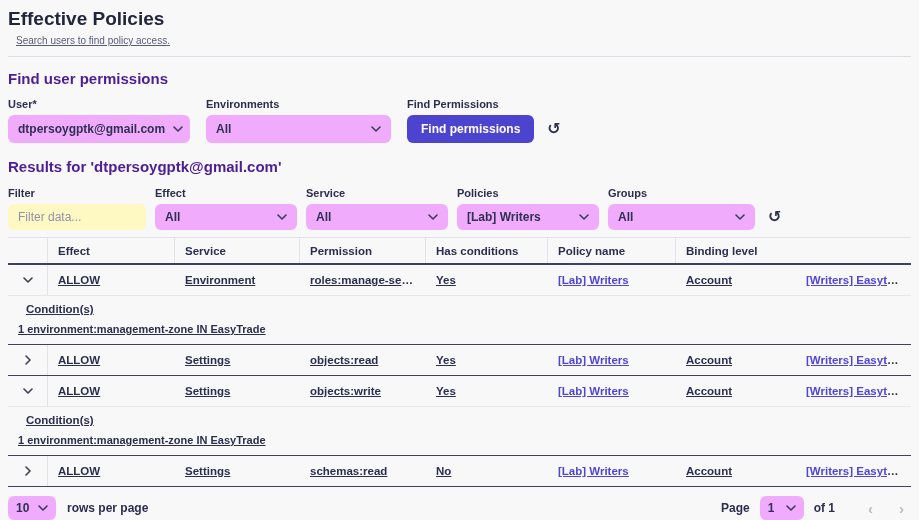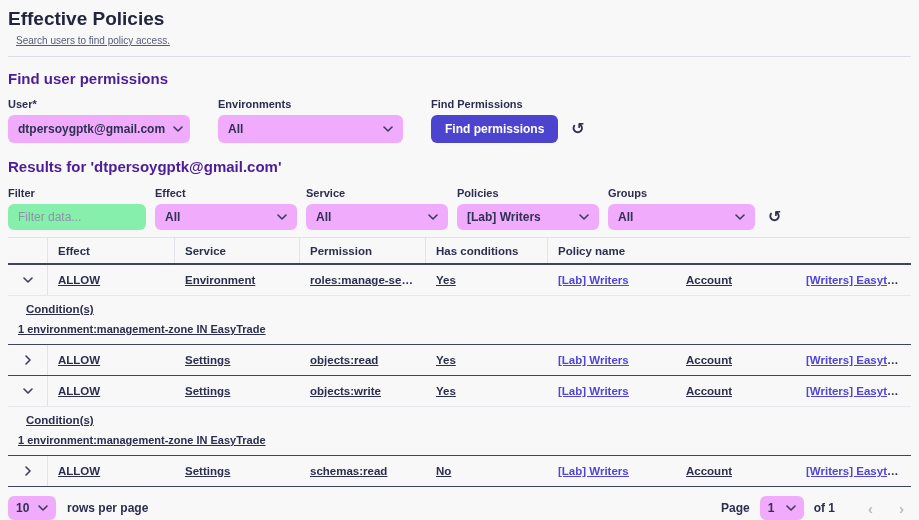--- a/index.html
+++ b/index.html
@@ -10,21 +10,21 @@
     font-family: "Liberation Sans", "DejaVu Sans", sans-serif;
     color: #2b2e4f;
   }
   .page { padding: 6px 8px 0; }
 
   .h1 { font-size: 19px; font-weight: 700; color: #22253e; margin: 2px 0 5px; }
   .subtitle { font-size: 10px; color: #585b7a; margin: 0 8px 10px; text-decoration: underline; }
   .divider { height: 1px; background: #dcdce6; border: 0; margin: 0 0 13px; }
   .h2 { font-size: 15px; font-weight: 700; color: #4c1d95; margin: 0 0 11px; }
 
-  .form-row { display: flex; gap: 28px; align-items: flex-end; margin-bottom: 2px; }
+  .form-row { display: flex; gap: 16px; align-items: flex-end; margin-bottom: 2px; }
   .flabel { display: block; font-size: 11px; font-weight: 700; color: #2b2e4f; margin-bottom: 5px; }
 
   .select {
     height: 28px; background: #f0abfc; border-radius: 6px;
     display: flex; align-items: center; justify-content: space-between;
     padding: 0 10px; font-size: 12px; font-weight: 700; color: #2e3152; cursor: pointer;
   }
   .select .chev-svg { flex: none; margin-left: 8px; }
   .w-user { width: 182px; }
   .w-env  { width: 185px; }
@@ -37,21 +37,21 @@
   .icon-btn {
     background: none; border: 0; padding: 0; margin-left: 13px;
     font-size: 16px; font-weight: 700; color: #2f3252; cursor: pointer; line-height: 28px;
     font-family: "DejaVu Sans", sans-serif;
   }
 
   .results-h2 { margin: 15px 0 12px; }
 
   .filter-row { display: flex; gap: 9px; align-items: flex-end; }
   .tinput {
-    height: 26px; width: 138px; background: #86efac; border: 0; border-radius: 6px;
+    height: 26px; width: 138px; background: #fef9c3; border: 0; border-radius: 6px;
     padding: 0 10px; font-size: 12px; font-family: inherit; color: #2b2e4f;
   }
   .tinput::placeholder { color: #8f92ab; font-weight: 400; }
   .select.sm { height: 26px; }
   .w-effect { width: 142px; } .w-service { width: 142px; }
   .w-policies { width: 142px; } .w-groups { width: 147px; }
   .filter-row .icon-btn { line-height: 26px; margin-left: 4px; }
 
   .table { margin-top: 7px; border-top: 1px solid #e2e2ea; font-size: 11.5px; }
   .grid-cols {
@@ -174,20 +174,21 @@
   </div>
 
   <div class="table">
     <div class="thead grid-cols">
       <div class="cell"></div>
       <div class="cell">Effect</div>
       <div class="cell">Service</div>
       <div class="cell">Permission</div>
       <div class="cell">Has conditions</div>
       <div class="cell">Policy name</div>
+      <div class="cell">Binding level</div>
     </div>
 
     <div class="trow-group">
       <div class="trow grid-cols">
         <div class="expander-cell">
           <svg class="chev-svg" width="10" height="6" viewBox="0 0 10 6">
               <path d="M1 1 L5 5 L9 1"></path>
             </svg>
         </div>
         <div class="cell">ALLOW</div>

